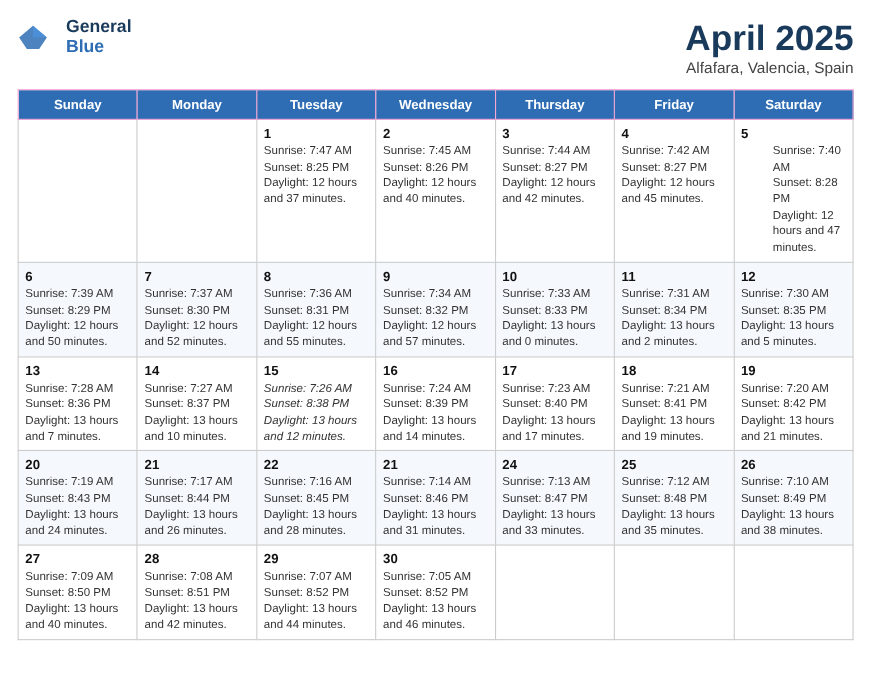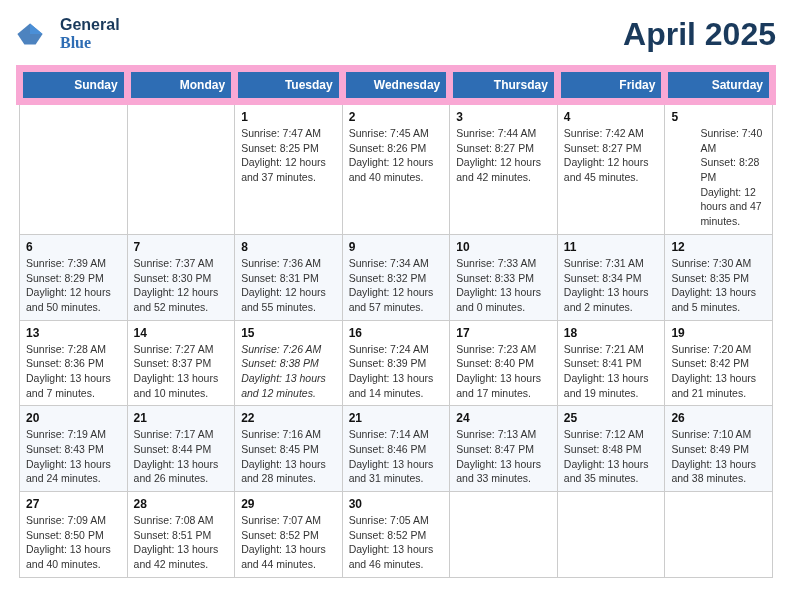--- a/index.html
+++ b/index.html
@@ -39,23 +39,23 @@
     }
     .calendar-table {
       width: 100%;
       border-collapse: collapse;
       font-size: 11px;
     }
     .calendar-table thead tr th {
       background: #2e6db4;
       color: #fff;
       font-weight: bold;
-      text-align: right;
+      text-align: center;
       padding: 6px 6px;
-      border: 7px solid #f9a8d4;
+      border: 1px solid #f9a8d4;
       font-size: 12px;
     }
     .calendar-table tbody tr td {
       border: 1px solid #ccc;
       vertical-align: top;
       padding: 5px 6px;
       min-height: 70px;
       height: 75px;
       width: calc(100% / 7);
       color: #222;
@@ -85,25 +85,26 @@
 <div class="header-row">
   <div class="logo">
     <svg class="logo-icon" viewBox="0 0 40 40" xmlns="http://www.w3.org/2000/svg">
       <polygon points="20,5 38,20 28,35 12,35 2,20" fill="#2e6db4" opacity="0.85"></polygon>
       <polygon points="20,5 38,20 20,20" fill="#4a90d9" opacity="0.9"></polygon>
     </svg>
     <div>
       <div style="font-size:16px;font-weight:bold;color:#1a3a5c;line-height:1.1;">
         <span style="color:#1a3a5c;">General</span>
       </div>
-      <div style="font-size:16px;font-weight:bold;color:#2e6db4;line-height:1.1;font-family:Liberation Serif, serif;">Blue</div>
+      <div style="font-size:16px;font-weight:bold;color:#2e6db4;line-height:1.1;">Blue</div>
     </div>
   </div>
   <div class="title-block">
     <div class="main-title">April 2025</div>
+    <div class="subtitle">Alfafara, Valencia, Spain</div>
   </div>
 </div>
 
 <table class="calendar-table">
   <thead>
     <tr>
     <th>Sunday</th>
         <th>Monday</th>
         <th>Tuesday</th>
         <th>Wednesday</th>

